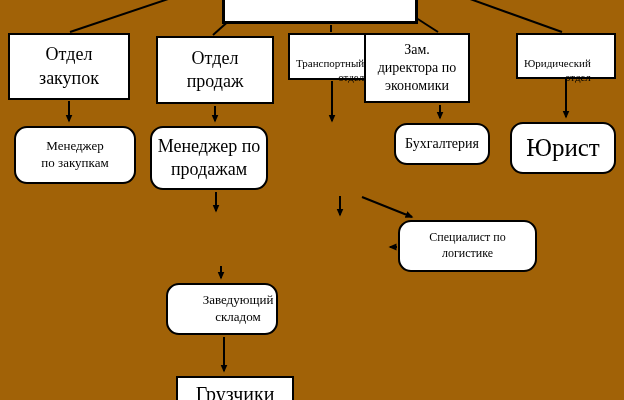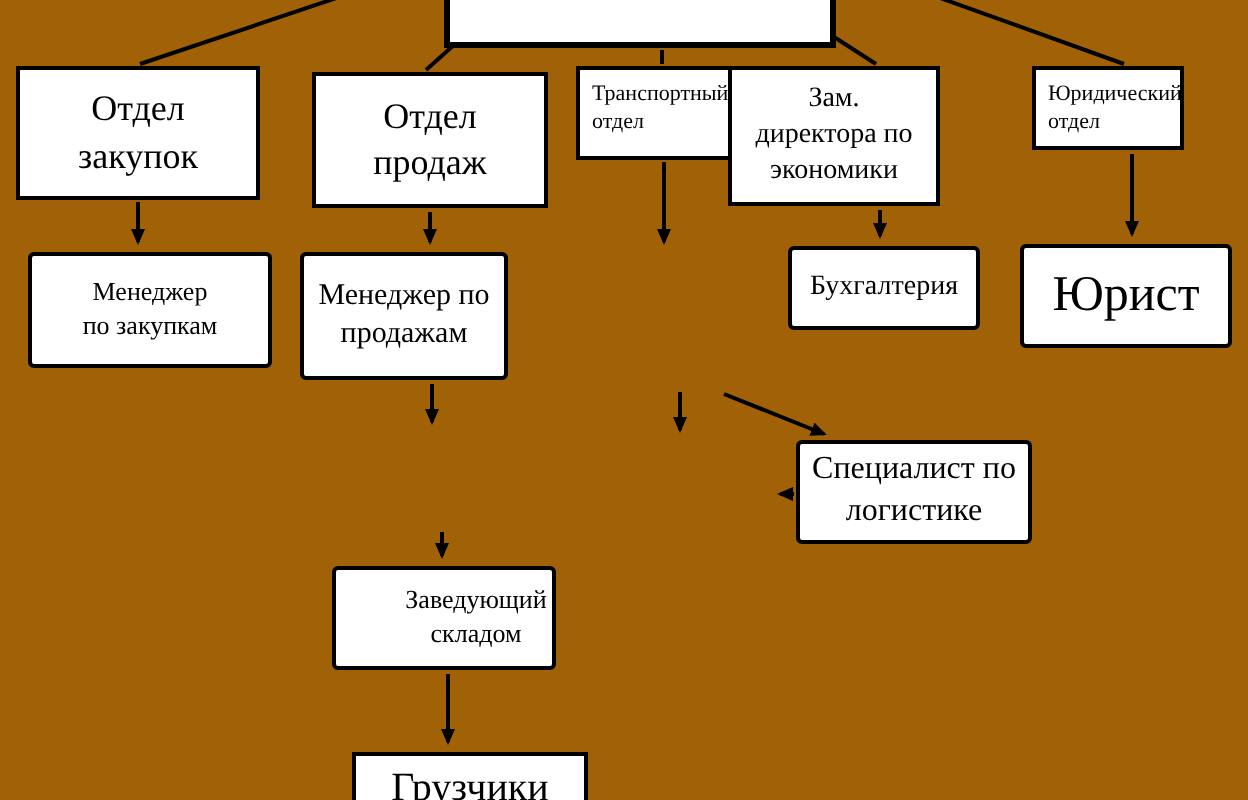--- a/index.html
+++ b/index.html
@@ -2,22 +2,22 @@
 <html><head>
 <meta charset="utf-8">
 <style>
   html,body{margin:0;padding:0;background:#ffffff;}
   #stage{position:relative;width:624px;height:400px;background:#a16207;overflow:hidden;
          font-family:"Liberation Serif","DejaVu Serif",serif;color:#000;}
   #wires{position:absolute;left:0;top:0;width:624px;height:400px;}
   .node{position:absolute;box-sizing:border-box;background:#ffffff;border:2px solid #000;
         display:flex;align-items:center;justify-content:center;text-align:center;
         line-height:1.3;white-space:pre-line;padding:2px 4px;}
-  .rounded{border-radius:3px;}
-  .leftal{justify-content:flex-start;text-align:left;align-items:flex-start;padding:5px 6px;}
+  .rounded{border-radius:13px;}
+  .leftal{justify-content:flex-start;text-align:right;align-items:flex-start;padding:21px 6px;}
   .topal{align-items:flex-start;padding-top:3px;}
   .thick{border-width:3px;}
 </style>
 </head>
 <body>
 
 <div id="stage">
 
   <svg id="wires" width="624" height="400" viewBox="0 0 624 400">
     <defs>
@@ -55,37 +55,37 @@
   <div class="node" style="left:156px;top:36px;width:118px;height:68px;font-size:18px;">Отдел
 продаж</div>
 
   <div class="node leftal" style="left:288px;top:33px;width:88px;height:47px;font-size:11px;">Транспортный
 отдел</div>
 
   <div class="node" style="left:364px;top:33px;width:106px;height:70px;font-size:14px;">Зам.
 директора по
 экономики</div>
 
-  <div class="node leftal" style="left:516px;top:33px;width:76px;height:42px;font-size:11px;">Юридический
+  <div class="node leftal" style="left:516px;top:33px;width:100px;height:42px;font-size:11px;">Юридический
 отдел</div>
 
   <div class="node rounded" style="left:14px;top:126px;width:122px;height:58px;font-size:13px;">Менеджер
 по закупкам</div>
 
-  <div class="node rounded" style="left:150px;top:126px;width:104px;height:64px;font-size:15px;">Менеджер по
+  <div class="node rounded" style="left:150px;top:126px;width:118px;height:64px;font-size:18px;">Менеджер по
 продажам</div>
 
 
   <div class="node rounded" style="left:394px;top:123px;width:96px;height:42px;font-size:14px;">Бухгалтерия</div>
 
   <div class="node rounded" style="left:510px;top:122px;width:106px;height:52px;font-size:25px;">Юрист</div>
 
 
 
-  <div class="node rounded" style="left:398px;top:220px;width:118px;height:52px;font-size:16px;">Специалист по
+  <div class="node rounded" style="left:398px;top:220px;width:139px;height:52px;font-size:12px;">Специалист по
 логистике</div>
 
   <div class="node rounded" style="left:166px;top:283px;width:112px;height:52px;font-size:13px;padding-left:36px;">Заведующий
 складом</div>
 
   <div class="node topal" style="left:176px;top:376px;width:118px;height:46px;font-size:20px;">Грузчики</div>
 
 </div>
 
 </body></html>

